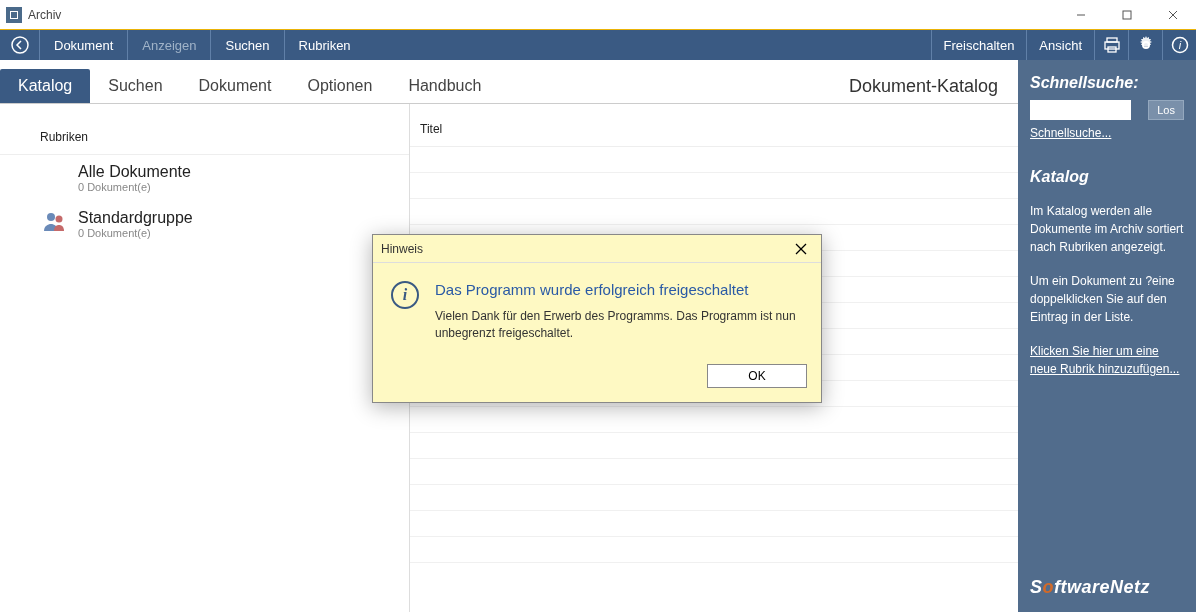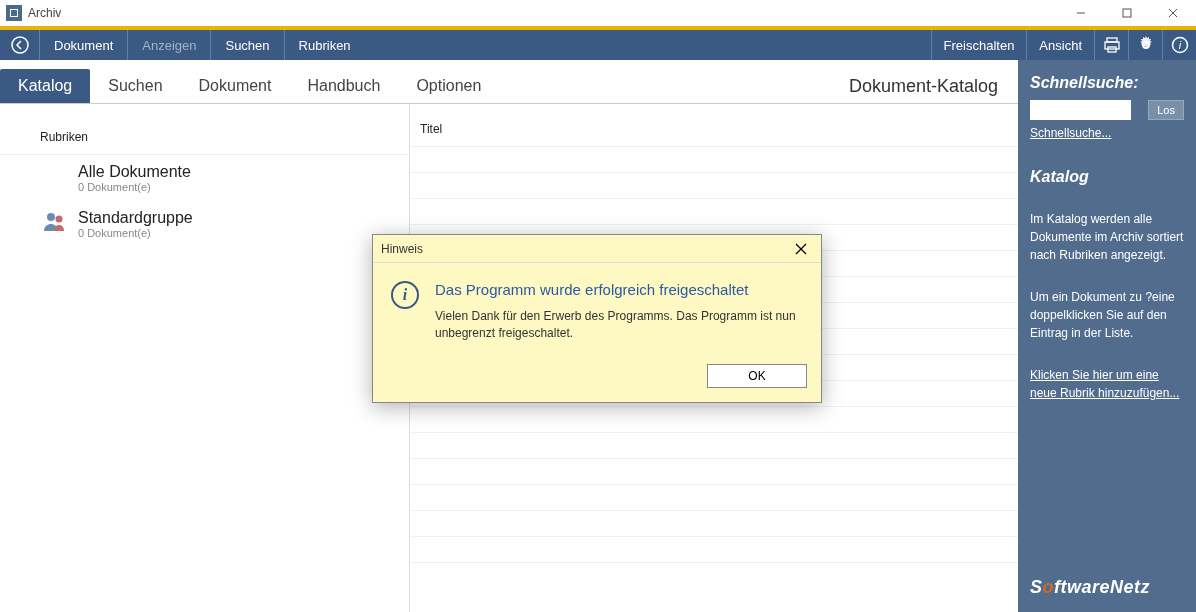--- a/index.html
+++ b/index.html
@@ -1,19 +1,19 @@
 <!DOCTYPE html>
 <html><head>
 <meta charset="utf-8">
 <style>
 * { margin: 0; padding: 0; box-sizing: border-box; font-family: "Segoe UI", Tahoma, sans-serif; }
 html, body { width: 1196px; height: 612px; overflow: hidden; background: #fff; }
 
 
-.titlebar { height: 30px; background: #ffffff; border-bottom: 4px solid #eab308; display: flex; align-items: center; padding-left: 6px; }
+.titlebar { height: 30px; background: #ffffff; border-bottom: 1px solid #eab308; display: flex; align-items: center; padding-left: 6px; }
 .titlebar .app-icon { width: 16px; height: 16px; background: #4a6a8a; display:flex; align-items:center; justify-content:center; color:#fff; font-size:10px; margin-right: 6px; }
 .titlebar .title { font-size: 12px; color: #444; }
 .titlebar .win-controls { margin-left: auto; display: flex; }
 .titlebar .win-btn { width: 46px; height: 30px; display:flex; align-items:center; justify-content:center; color:#555; font-size:12px; }
 
 
 .toolbar { height: 30px; background: #3a5a83; display: flex; align-items: stretch; color: #fff; font-size: 13px; }
 .toolbar .back-btn { width: 40px; display:flex; align-items:center; justify-content:center; border-right: 1px solid #6080a8; }
 .toolbar .tb-item { padding: 0 14px; display:flex; align-items:center; border-right: 1px solid #6080a8; cursor:pointer; }
 .toolbar .tb-item.dim { color: #a0b3c8; }
@@ -50,21 +50,21 @@
 .stripe-rows { }
 .stripe-rows .row { height: 26px; border-bottom: 1px solid #f0f0f0; }
 
 
 .sidepanel h3 { font-size:16px; font-weight:bold; margin-bottom:8px;font-style:italic; }
 .sidepanel .search-row { display:flex; gap:17px; margin-bottom:6px; }
 .sidepanel input[type=text] { flex:1; height:20px; border:1px solid #fff; background:#fff; font-size:12px; padding:0 3px; width: 100px; }
 .sidepanel button.los { height:20px; background:#7a90aa; border:1px solid #94a8be; color:#fff; font-size:11px; padding:0 8px; cursor:pointer; }
 .sidepanel a { color:#fff; font-size:12px; text-decoration: underline; }
 .sidepanel .section { margin-top: 28px; }
-.sidepanel .paragraph { font-size:12px; line-height:1.5; margin-top:24px;}
+.sidepanel .paragraph { font-size:12px; line-height:1.5; margin-top:16px;}
 .sidepanel .brand { margin-top:auto; font-size:18px; font-weight:bold; font-style:italic; letter-spacing:0.5px; }
 .sidepanel .brand .o { color:#d06a2a; }
 .modal { position:absolute; left:372px; top:234px; width:450px; background:#fef9c3; border:1px solid #888; box-shadow: 0 4px 20px rgba(0,0,0,0.3); }
 .modal .m-title { height:28px; border-bottom:1px solid #ddd; display:flex; align-items:center; padding:0 8px; font-size:12px; color:#333; }
 .modal .m-close { margin-left:auto; width:24px; height:20px; display:flex; align-items:center; justify-content:center; cursor:pointer; }
 .modal .m-body { padding: 18px 18px 14px 18px; display:flex; gap:16px; }
 .modal .m-info-icon { width:28px; height:28px; border:2px solid #3a5a83; border-radius:50%; color:#3a5a83; display:flex; align-items:center; justify-content:center; font-weight:bold; font-family: Georgia, serif; font-style: italic; flex-shrink:0; font-size:16px;}
 .modal .m-heading { color:#2a5aa5; font-size:15px; margin-bottom:10px; }
 .modal .m-text { font-size:12px; color:#333; line-height: 1.4; }
 .modal .m-footer { padding: 8px 14px 14px 14px; display:flex; justify-content:flex-end; }
@@ -141,22 +141,22 @@
   </div>
 </div>
 
 <div class="main">
   <div class="content">
 
     <div class="tabs">
       <div class="tab active">Katalog</div>
       <div class="tab">Suchen</div>
       <div class="tab">Dokument</div>
+      <div class="tab">Optionen</div>
       <div class="tab">Handbuch</div>
-      <div class="tab">Optionen</div>
       <div class="right-label">Dokument-Katalog</div>
     </div>
 
     <div class="columns">
       <div class="col-left">
         <div class="col-header" style="padding-left:40px; padding-top:18px; font-weight:normal;">Rubriken</div>
         <div class="rubrik-item">
           <div class="ri-title">Alle Dokumente</div>
           <div class="ri-sub">0 Dokument(e)</div>
         </div>

